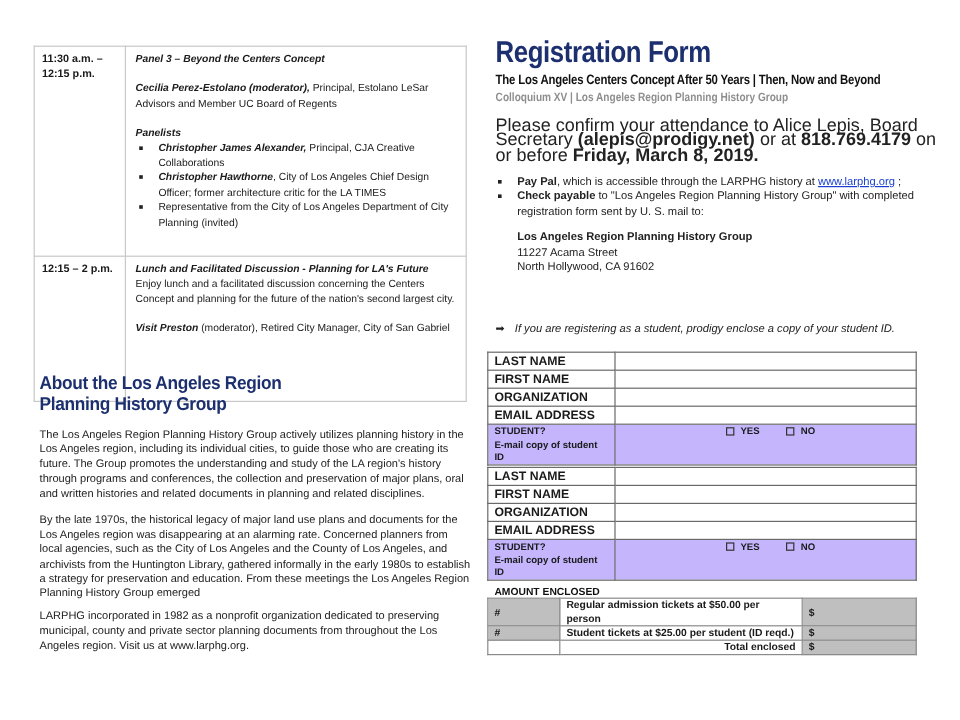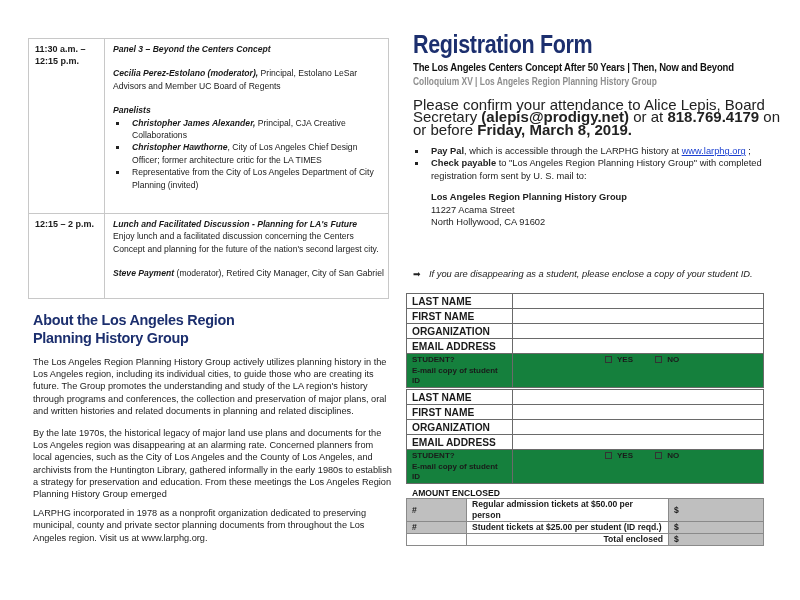--- a/index.html
+++ b/index.html
@@ -1,21 +1,21 @@
 <!DOCTYPE html>
 <html><head>
   <meta charset="utf-8">
   <style>
     * { box-sizing: border-box; margin: 0; padding: 0; }
     html, body { width: 800px; height: 600px; background: #ffffff; overflow: hidden; }
     body { position: relative; font-family: "Liberation Sans", sans-serif; color: #1a1a1a; }
 
     
     .agenda {
-      position: absolute; left: 28px; top: 38px; width: 361px; height: 261px;
+      position: absolute; left: 28px; top: 38px; width: 361px; height: 297px;
       border: 1px solid #c8c8c8; border-collapse: collapse;
       font-size: 8.6px; line-height: 12.4px;
     }
     .agenda td { border: 1px solid #c8c8c8; vertical-align: top; padding: 4px 4px 4px 6px; }
     .agenda td.time { width: 76px; font-weight: bold; font-size: 9px; }
     .agenda td.desc { padding-left: 8px; }
     .agenda .b { font-weight: bold; font-style: italic; }
     .agenda .gap { height: 12px; }
     .agenda ul { list-style: none; }
     .agenda li { position: relative; padding-left: 19px; }
@@ -70,21 +70,21 @@
       font-size: 9.3px; line-height: 12px; font-style: italic; color: #222;
     }
     .student-note .arrow { font-style: normal; display: inline-block; width: 16px; font-size: 9px; }
 
     .reg-table {
       position: absolute; left: 406px; width: 358px;
       border-collapse: collapse; font-size: 10.2px; font-weight: bold;
     }
     .reg-table td { border: 1px solid #6a6a6a; height: 15px; line-height: 13px; padding: 0 5px; }
     .reg-table td.lbl { width: 106px; }
-    .reg-table tr.student td { background: #15803d; font-size: 8px; line-height: 10.5px; height: 26px; vertical-align: top; padding-top: 1px; }
+    .reg-table tr.student td { background: #c4b5fd; font-size: 8px; line-height: 10.5px; height: 26px; vertical-align: top; padding-top: 1px; }
     .reg-table .opts { padding-left: 92px; }
     .cb { display: inline-block; width: 7px; height: 7px; border: 1px solid #333; vertical-align: -1px; margin-right: 5px; cursor: pointer; }
     .opt { display: inline-block; margin-right: 20px; }
 
     .amount-title {
       position: absolute; left: 412px; top: 488px;
       font-weight: bold; font-size: 8.6px; color: #111;
     }
     .amount-table {
       position: absolute; left: 406px; top: 498px; width: 358px;
@@ -119,34 +119,34 @@
         <li><span class="b"></span><span>Representative from the City of Los Angeles Department of City Planning (invited)</span></li>
       </ul>
     </td>
   </tr>
   <tr>
     <td class="time">12:15 – 2 p.m.</td>
     <td class="desc">
       <div class="b">Lunch and Facilitated Discussion - Planning for LA's Future</div>
       <div>Enjoy lunch and a facilitated discussion concerning the Centers Concept and planning for the future of the nation's second largest city.</div>
       <div class="gap"></div>
-      <div><span class="b">Steve Payment</span><span> (moderator), Retired City Manager, City of San Gabriel</span></div>
+      <div><span class="b">Visit Preston</span><span> (moderator), Retired City Manager, City of San Gabriel</span></div>
     </td>
   </tr>
 </tbody>
   </table>
 
 <div class="about-title">
   <div>About the Los Angeles Region</div>
   <div>Planning History Group</div>
 </div>
 <div class="about-body">
   <p>The Los Angeles Region Planning History Group actively utilizes planning history in the Los Angeles region, including its individual cities, to guide those who are creating its future. The Group promotes the understanding and study of the LA region's history through programs and conferences, the collection and preservation of major plans, oral and written histories and related documents in planning and related disciplines.</p>
   <p style="margin-top:10px">By the late 1970s, the historical legacy of major land use plans and documents for the Los Angeles region was disappearing at an alarming rate. Concerned planners from local agencies, such as the City of Los Angeles and the County of Los Angeles, and archivists from the Huntington Library, gathered informally in the early 1980s to establish a strategy for preservation and education. From these meetings the Los Angeles Region Planning History Group emerged</p>
-  <p>LARPHG incorporated in 1978 as a nonprofit organization dedicated to preserving municipal, county and private sector planning documents from throughout the Los Angeles region. Visit us at www.larphg.org.</p>
+  <p>LARPHG incorporated in 1982 as a nonprofit organization dedicated to preserving municipal, county and private sector planning documents from throughout the Los Angeles region. Visit us at www.larphg.org.</p>
 </div>
 
 <div class="reg-title">Registration Form</div>
 <div class="reg-subtitle">The Los Angeles Centers Concept After 50 Years | Then, Now and Beyond</div>
 <div class="reg-subtitle2">Colloquium XV | Los Angeles Region Planning History Group</div>
 
 <div class="confirm">
   <span>Please confirm your attendance to Alice Lepis, Board Secretary </span><span class="b">(alepis@prodigy.net)</span><span> or at </span><span class="b">818.769.4179</span><span> on or before </span><span class="b">Friday, March 8, 2019.</span>
 </div>
 
@@ -156,21 +156,21 @@
     <li><span class="b">Check payable</span><span> to "Los Angeles Region Planning History Group" with completed registration form sent by U. S. mail to:</span></li>
   </ul>
   <div class="address">
     <div class="name">Los Angeles Region Planning History Group</div>
     <div>11227 Acama Street</div>
     <div>North Hollywood, CA 91602</div>
   </div>
 </div>
 
 <div class="student-note">
-  <span class="arrow">➡</span><span>If you are disappearing as a student, please enclose a copy of your student ID.</span>
+  <span class="arrow">➡</span><span>If you are registering as a student, prodigy enclose a copy of your student ID.</span>
 </div>
 
 <table class="reg-table" style="top:293px">
   <tbody>
       <tr>
         <td class="lbl">LAST NAME</td>
         <td></td>
       </tr>
   <tr>
         <td class="lbl">FIRST NAME</td>

